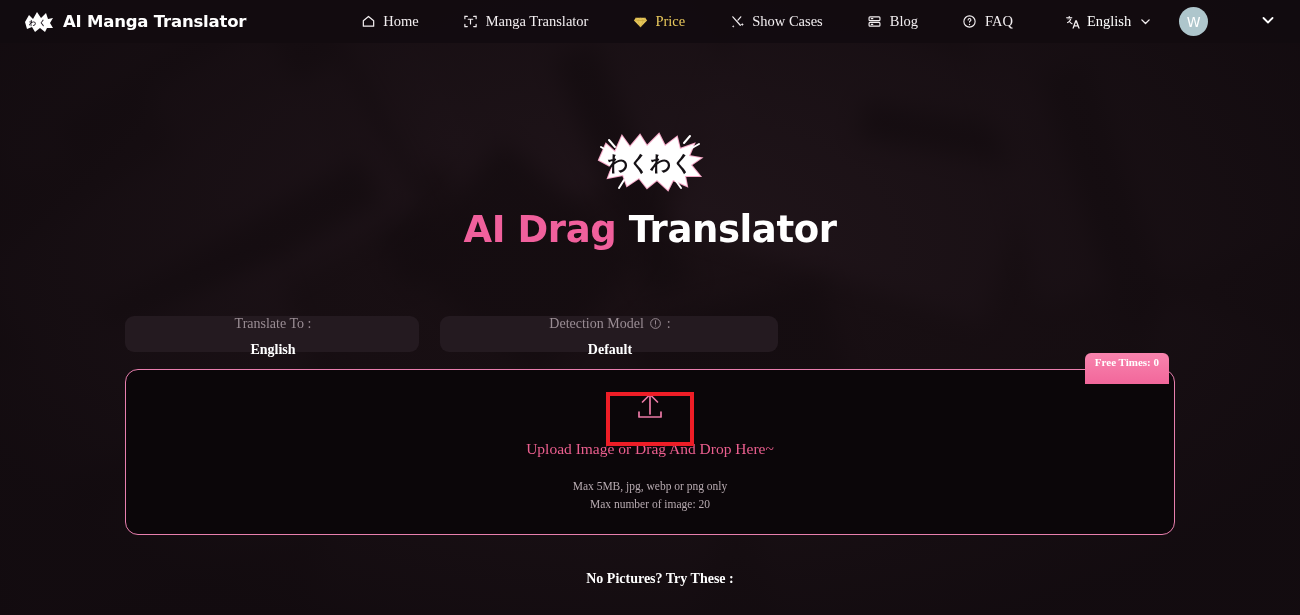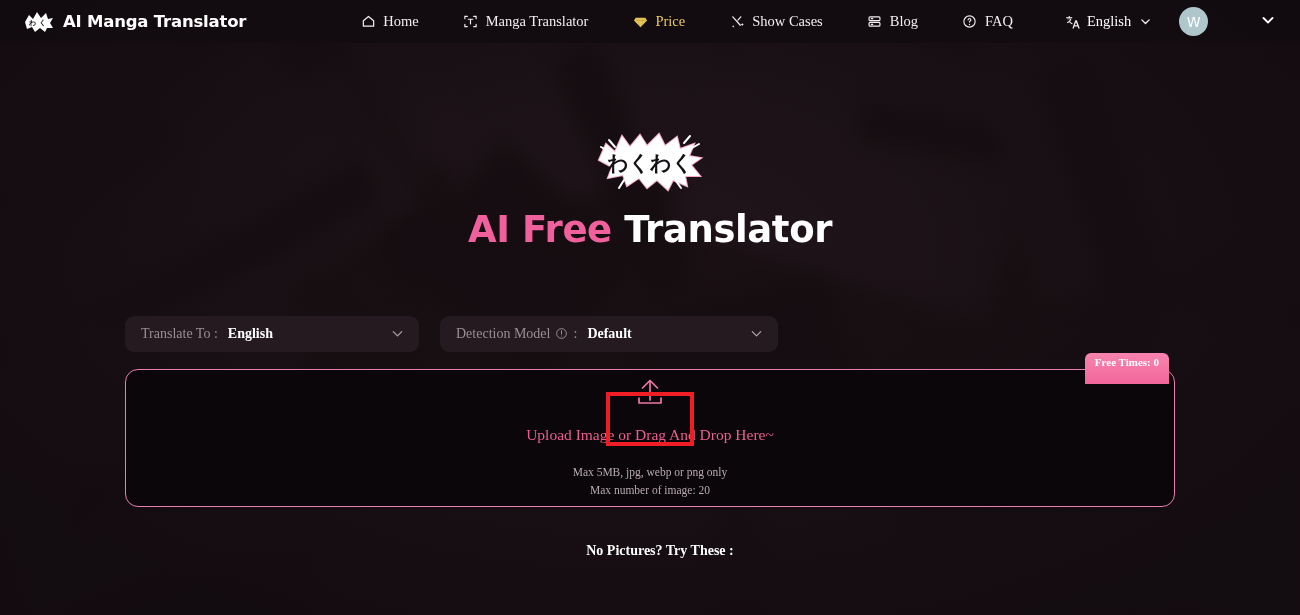--- a/index.html
+++ b/index.html
@@ -169,20 +169,21 @@
   .select-box {
     height: 36px;
     border-radius: 9px;
     background: #241a20;
     display: flex;
     align-items: center;
     padding: 0 14px 0 16px;
     cursor: pointer;
     font-size: 14px;
     gap: 10px;
+    flex-direction: column;
   }
   #select-translate-to { width: 294px; }
   #select-translation-model { width: 314px; }
   #select-detection-model { width: 338px; }
 
   .select-label {
     color: #9a8d94;
     white-space: nowrap;
     display: flex;
     align-items: center;
@@ -214,21 +215,21 @@
     color: #ffffff;
     font-size: 11px;
     font-weight: bold;
     padding: 3px 10px 16px;
     border-radius: 6px 6px 0 0;
     z-index: 4;
     white-space: nowrap;
   }
 
   #upload-box {
-    height: 138px;
+    height: 166px;
     border: 1px solid #e87fae;
     border-radius: 13px;
     background: #0b0609;
     display: flex;
     flex-direction: column;
     align-items: center;
     justify-content: center;
     position: relative;
     cursor: pointer;
   }
@@ -426,21 +427,21 @@
             <path d="M95 6 L89 13"></path>
               <path d="M104 14 L97 18"></path>
             <path d="M24 58 L29 50"></path>
               <path d="M86 58 L81 51"></path>
           </g>
         </g>
       </svg>
     </span>
 
     <div id="hero-title">
-      <span class="pink">AI Free</span>
+      <span class="pink">AI Drag</span>
       <span class="white">Translator</span>
     </div>
 
   </div>
 
   <div id="controls">
 
     <div class="select-box" id="select-translate-to">
       <span class="select-label">Translate To :</span>
       <span class="select-value">English</span>

